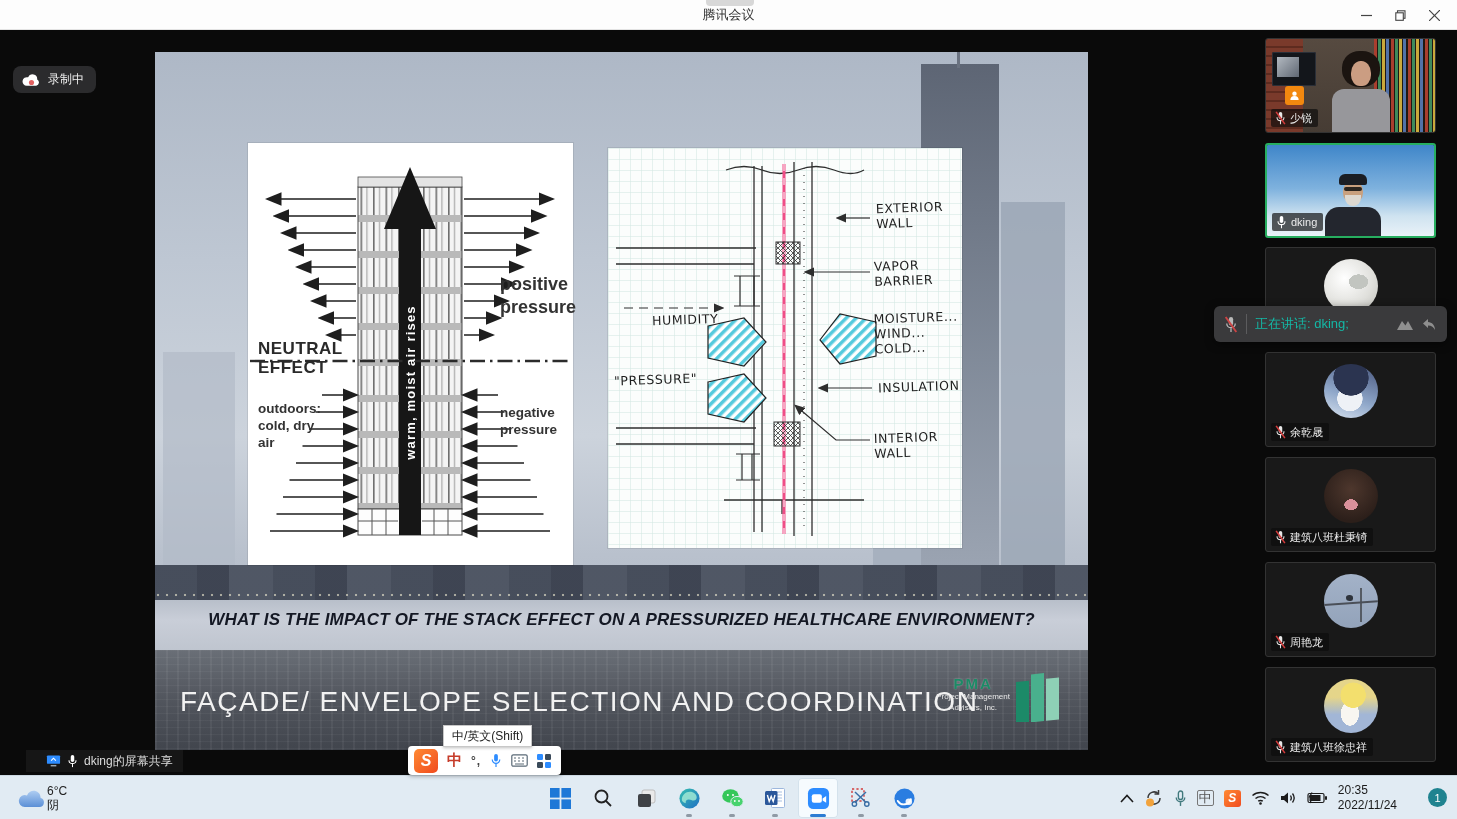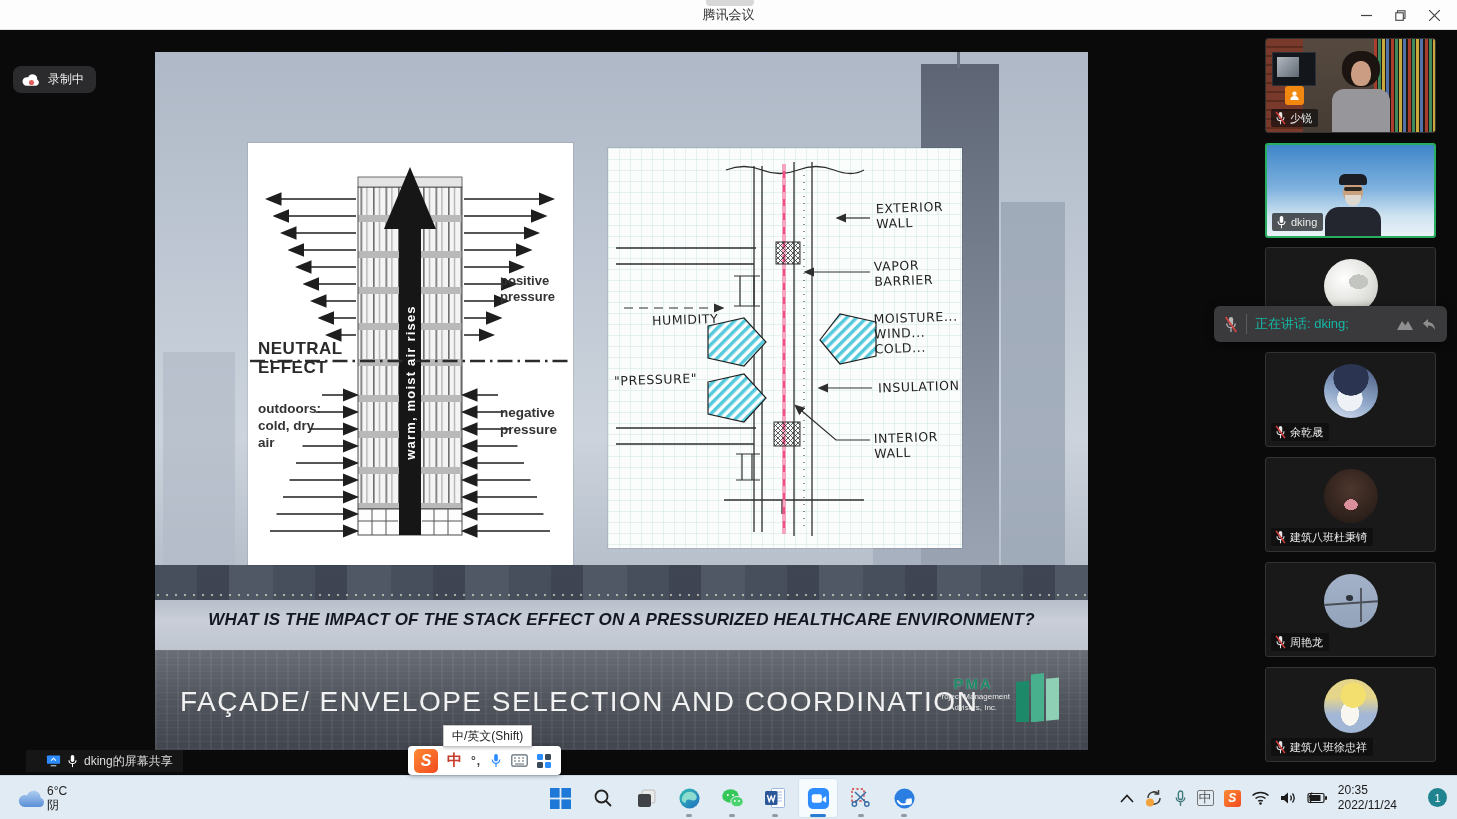--- a/index.html
+++ b/index.html
@@ -58,21 +58,21 @@
   .panel-left { position:absolute; left:93px; top:91px; width:325px; height:422px; background:#fff;
     box-shadow:0 0 0 1px rgba(0,0,0,.08); }
   .panel-right { position:absolute; left:453px; top:96px; width:354px; height:400px; background:#fbfdfc;
     box-shadow:0 0 0 1px rgba(0,0,0,.08); }
   .panel-left svg, .panel-right svg { position:absolute; left:0; top:0; }
 
   .dlabel { position:absolute; white-space:pre-line; color:#2a2a2a; }
   .lbl-stack { left:62px; top:232px; width:200px; transform:rotate(-90deg); text-align:center;
     color:#fff; font-weight:bold; font-size:13px; letter-spacing:1.2px; white-space:nowrap; }
   .lbl-neutral { left:10px; top:196px; font-size:17px; font-weight:bold; line-height:1.12; letter-spacing:.5px; }
-  .lbl-pos { left:252px; top:130px; font-size:13px; font-weight:bold; color:#333; line-height:1.25; }
+  .lbl-pos { left:252px; top:130px; font-size:18px; font-weight:bold; color:#333; line-height:1.25; }
   .lbl-neg { left:252px; top:262px; font-size:13.5px; font-weight:bold; color:#333; line-height:1.25; }
   .lbl-out { left:10px; top:258px; font-size:13.5px; font-weight:bold; color:#333; line-height:1.25; }
 
   .hlabel { position:absolute; white-space:pre-line; font-family:"DejaVu Sans", sans-serif;
     font-size:12.5px; color:#1f1f1f; line-height:1.2; letter-spacing:.6px; transform:rotate(-2deg); }
 
   
   .tile { position:absolute; left:1265px; width:171px; height:95px; background:#191919;
     border:1px solid #333; border-radius:3px; overflow:hidden; }
   .tile.active { border:2px solid #27ae60; }

